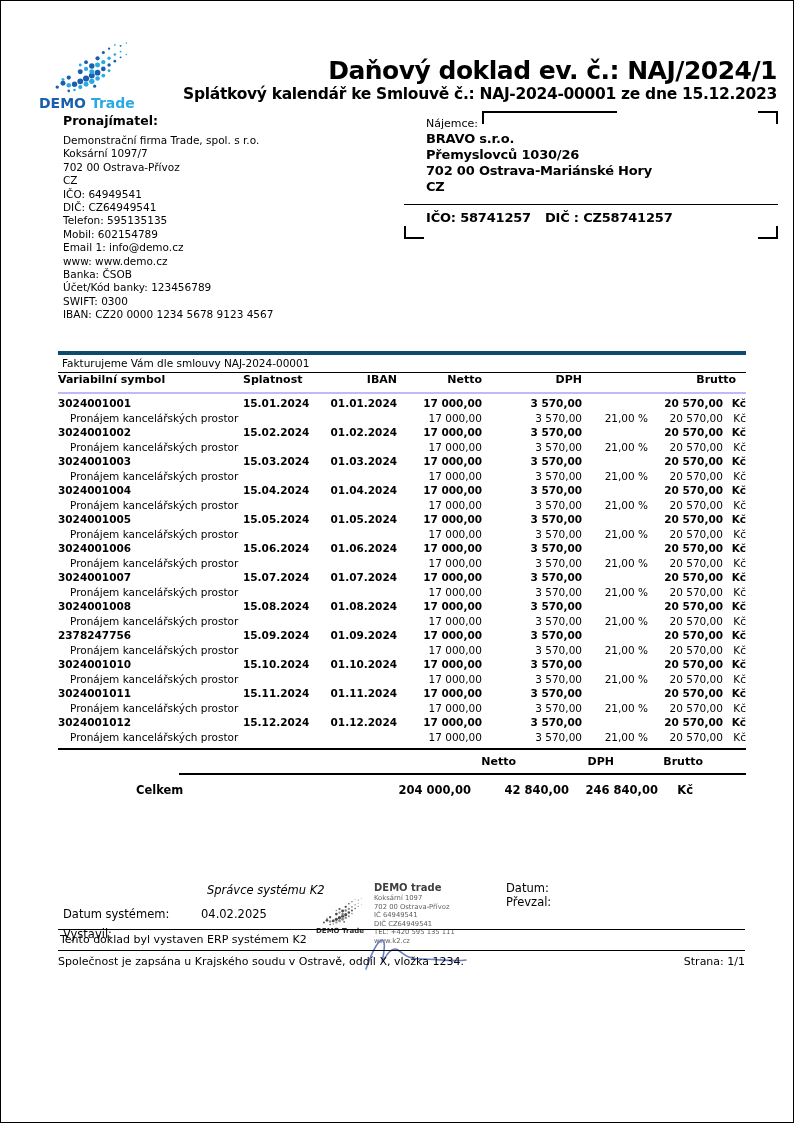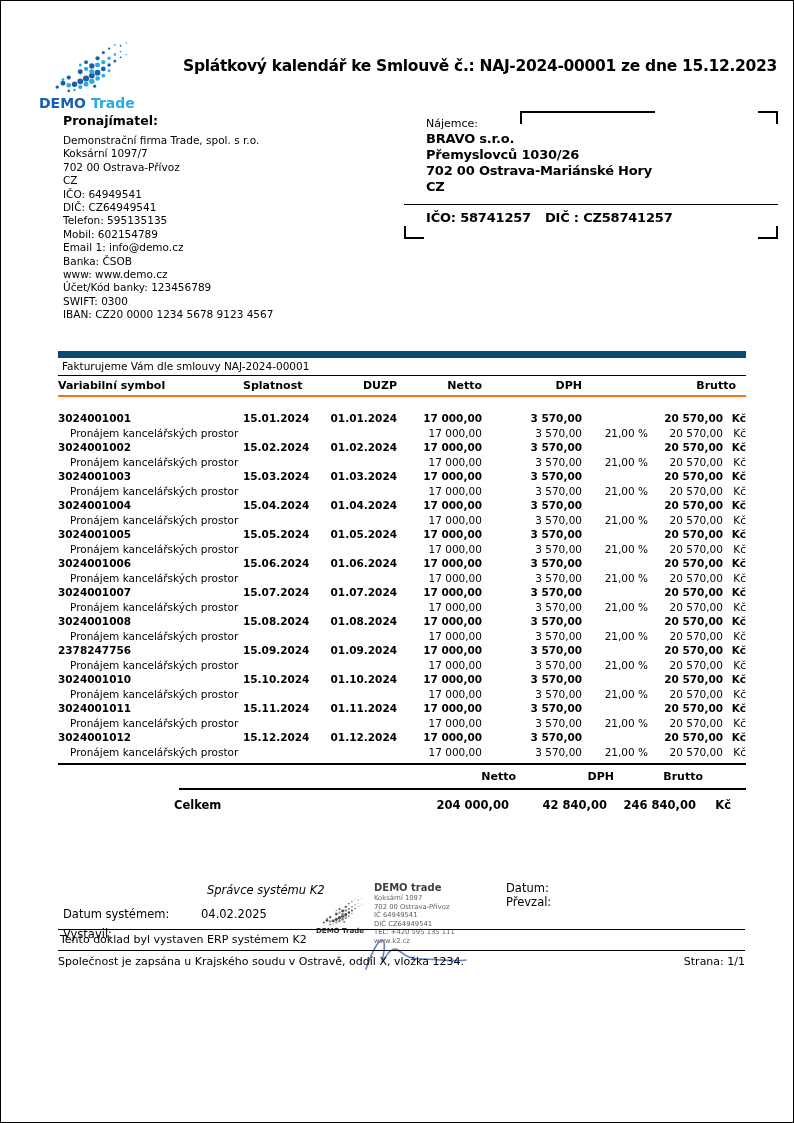--- a/index.html
+++ b/index.html
@@ -35,45 +35,45 @@
   .corner.bl{left:0;bottom:0;border-left:2px solid #000;border-bottom:2px solid #000;}
   .corner.br{right:0;bottom:0;border-right:2px solid #000;border-bottom:2px solid #000;}
   .customer-inner{position:absolute;left:22px;top:5px;right:8px;}
   .customer-label{font-size:11px;line-height:15px;}
   .customer-name,.customer-line{font-size:13px;font-weight:bold;line-height:16px;letter-spacing:-.2px;}
   .customer-divider{position:absolute;left:0;top:93px;width:374px;border-top:1.5px solid #000;}
   .customer-ids{position:absolute;left:22px;top:99px;font-size:13px;font-weight:bold;letter-spacing:-.2px;}
   .customer-ids .dic{margin-left:14px;}
   
   .table-section{position:absolute;left:57px;top:350px;width:688px;}
-  .table-intro{border-top:7px solid #0c4a6e;border-bottom:1px solid #000;font-size:10.5px;padding:2px 4px 3px 4px;}
-  .thead{display:flex;align-items:center;height:21px;border-bottom:2px solid #f97316;font-size:11px;font-weight:bold;}
+  .table-intro{border-top:4px solid #0c4a6e;border-bottom:1px solid #000;font-size:10.5px;padding:2px 4px 3px 4px;}
+  .thead{display:flex;height:21px;border-bottom:2px solid #c4b5fd;font-size:11px;font-weight:bold;}
   .trow{display:flex;align-items:center;height:14.5px;font-size:10.5px;white-space:nowrap;}
   .trow.main{font-weight:bold;}
   .trow.sub .c-sym{padding-left:12px;}
   .c-sym{width:185px;text-align:left;}
   .c-due{width:55px;text-align:right;}
   .c-duzp{width:99px;text-align:right;}
   .c-net{width:85px;text-align:right;}
   .c-dph{width:100px;text-align:right;}
   .c-pct{width:66px;text-align:right;}
   .c-bru{width:75px;text-align:right;}
   .c-kc{width:23px;text-align:right;}
   .c-bruh{width:98px;text-align:right;padding-right:10px;}
-  .rows{margin-top:14px;}
+  .rows{margin-top:2px;}
   
   .tot-line1{border-top:2px solid #000;margin-top:4px;}
   .tot-head{display:flex;align-items:center;height:23px;font-size:11px;font-weight:bold;}
   .tn{width:458px;text-align:right;}
   .td{width:98px;text-align:right;}
   .tb{width:89px;text-align:right;}
   .tk{width:35px;text-align:right;}
   .tot-line2{margin-left:121px;border-top:2px solid #000;}
   .tot-row{display:flex;align-items:center;height:30px;font-size:11.5px;font-weight:bold;}
-  .tl{margin-left:116px;width:135px;}
+  .tl{margin-left:78px;width:135px;}
   .tn2{width:200px;text-align:right;}
   
   .sig{position:absolute;left:57px;top:878px;width:687px;height:100px;font-size:11.5px;}
   .sig-label-1{position:absolute;left:5px;top:4px;margin-top:44px;}
   .sig-value-1{position:absolute;left:149px;top:4px;font-style:italic;}
   .sig-label-2{position:absolute;left:5px;top:28px;}
   .sig-value-2{position:absolute;left:143px;top:28px;}
   .sig-date-label{position:absolute;left:448px;top:2px;}
   .sig-received-label{position:absolute;left:448px;top:16px;}
   .stamp-logo{position:absolute;left:252px;top:16px;width:60px;text-align:center;}
@@ -146,20 +146,21 @@
 
   <div class="logo-block">
     <svg class="logo-dots" viewBox="0 0 100 60">
       <use href="#dots-dark" fill="var(--logo-dark)"></use>
       <use href="#dots-light" fill="var(--logo-light)"></use>
     </svg>
     <div class="logo-caption"><span class="demo">DEMO</span> <span class="trade">Trade</span></div>
   </div>
 
   <div class="title-block">
+    <div class="doc-title">Daňový doklad ev. č.: NAJ/2024/1</div>
     <div class="doc-subtitle">Splátkový kalendář ke Smlouvě č.: NAJ-2024-00001 ze dne 15.12.2023</div>
   </div>
 
   <div class="supplier">
     <div class="supplier-label">Pronajímatel:</div>
     <div>
 
         <div class="supplier-line">Demonstrační firma Trade, spol. s r.o.</div>
 
         <div class="supplier-line">Koksární 1097/7</div>
@@ -173,23 +174,23 @@
         <div class="supplier-line">DIČ: CZ64949541</div>
 
         <div class="supplier-line">Telefon: 595135135</div>
 
         <div class="supplier-line">Mobil: 602154789</div>
 
 
 
         <div class="supplier-line">Email 1: info@demo.cz</div>
 
+        <div class="supplier-line">www: www.demo.cz</div>
+
         <div class="supplier-line">Banka: ČSOB</div>
-
-        <div class="supplier-line">www: www.demo.cz</div>
 
         <div class="supplier-line">Účet/Kód banky: 123456789</div>
 
         <div class="supplier-line">SWIFT: 0300</div>
 
         <div class="supplier-line">IBAN: CZ20 0000 1234 5678 9123 4567</div>
       </div>
   </div>
 
   <div class="customer-box">
@@ -209,21 +210,21 @@
       <span class="ico">IČO: 58741257</span><span class="dic">DIČ : CZ58741257</span>
     </div>
   </div>
 
   <div class="table-section">
     <div class="table-intro">Fakturujeme Vám dle smlouvy NAJ-2024-00001</div>
 
     <div class="thead">
       <span class="c-sym">Variabilní symbol</span>
       <span class="c-due">Splatnost</span>
-      <span class="c-duzp">DUZP</span>
+      <span class="c-duzp">IBAN</span>
       <span class="c-net">Netto</span>
       <span class="c-dph">DPH</span>
       <span class="c-pct"></span>
       <span class="c-bruh">Brutto</span>
     </div>
 
     <div class="rows" id="invoice-rows">
 
         <div class="trow main">
           <span class="c-sym">3024001001</span>

